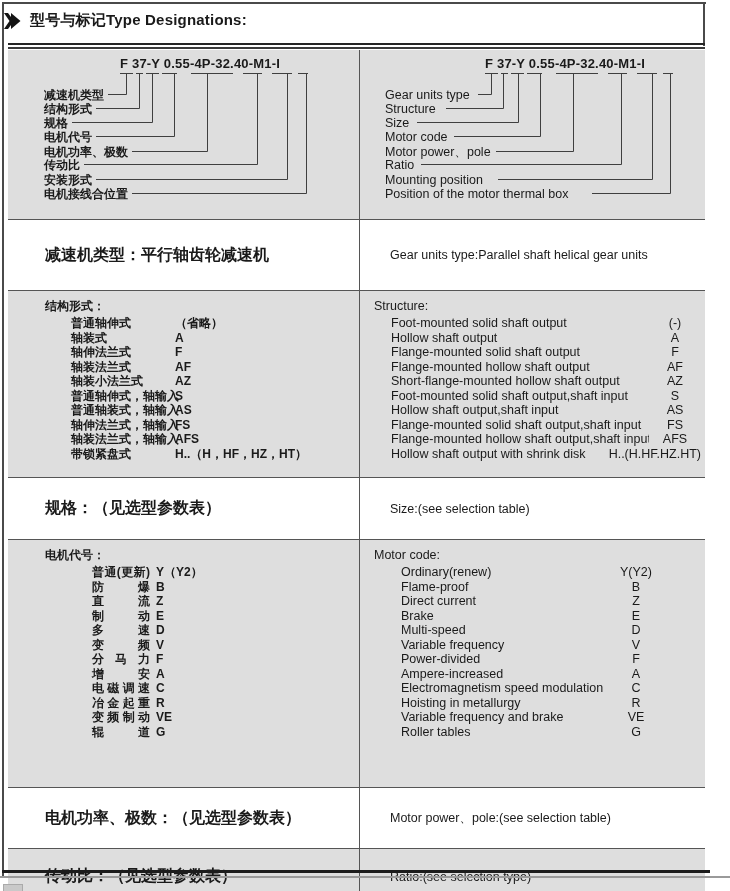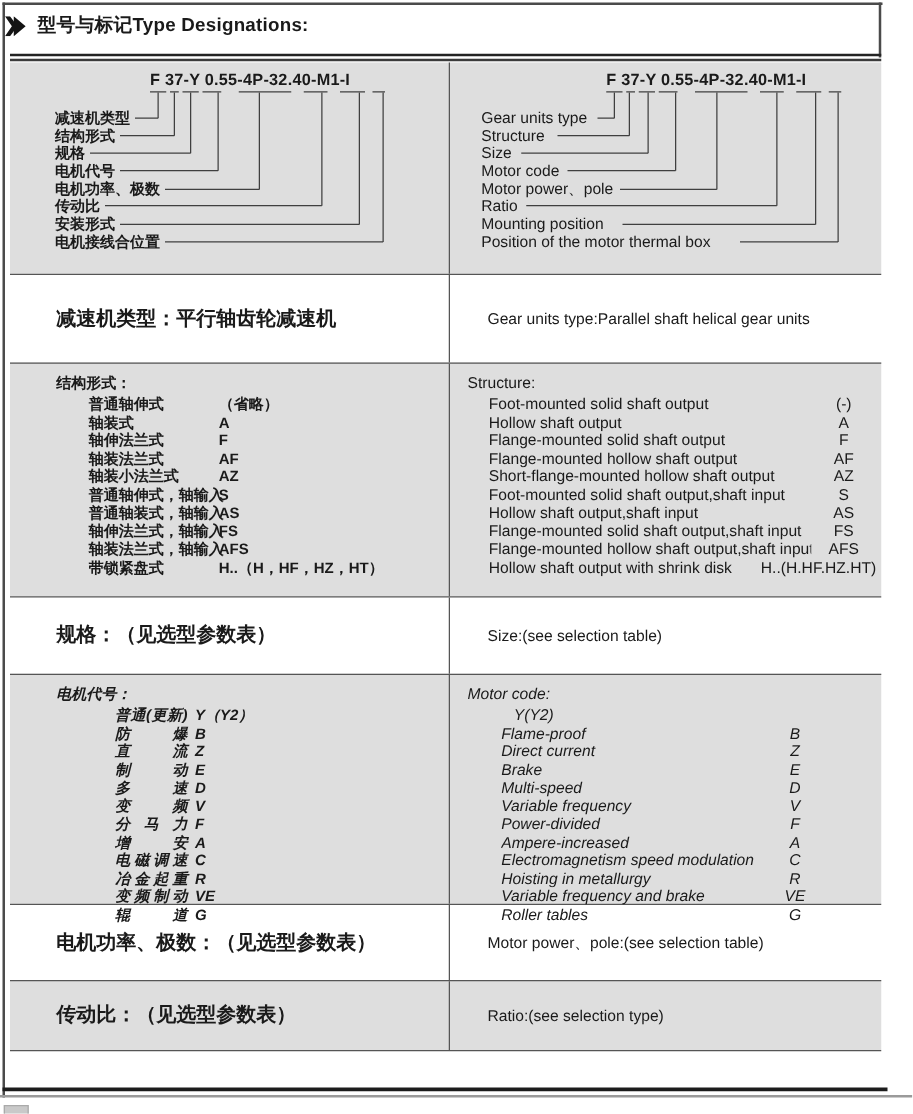--- a/index.html
+++ b/index.html
@@ -15,21 +15,21 @@
   .grid{position:absolute;left:8px;top:50px;width:697px;border-bottom:1px solid #555;}
   .row{display:flex;box-sizing:border-box;}
   .row + .row{border-top:1px solid #555;}
   .row.gray{background:#dedede;}
   .cl{width:351px;box-sizing:border-box;}
   .cr{width:346px;border-left:1px solid #555;box-sizing:border-box;}
   .r1{height:169px;}
   .r2{height:71px;}
   .r3{height:187px;}
   .r4{height:62px;}
-  .r5{height:184px;font-style:italic;}
+  .r5{height:248px;}
   .r6{height:61px;}
   .r7{height:56px;}
   .oneline{display:flex;align-items:center;}
   .oneline .cl{padding-left:37px;font-size:16px;font-weight:700;}
   .oneline .cr{padding-left:30px;font-size:12.5px;}
   .oneline .cl,.oneline .cr{display:flex;align-items:center;height:100%;}
   .list{padding-top:8px;font-size:12px;}
   .list .hd{line-height:15px;margin-bottom:2px;}
   .cl .list{padding-left:37px;font-weight:700;}
   .cr .list{padding-left:14px;font-size:12.5px;}
@@ -317,20 +317,21 @@
             <div class="li">
               <span class="nm">辊道</span>
               <span class="cd">G</span>
             </div>
           </div>
       </div>
       <div class="cr">
         <div class="list motor-en">
           <div class="hd">Motor code:</div>
         <div class="li">
+              <span class="nm">Ordinary(renew)</span>
               <span class="cd">Y(Y2)</span>
             </div>
             <div class="li">
               <span class="nm">Flame-proof</span>
               <span class="cd">B</span>
             </div>
             <div class="li">
               <span class="nm">Direct current</span>
               <span class="cd">Z</span>
             </div>

